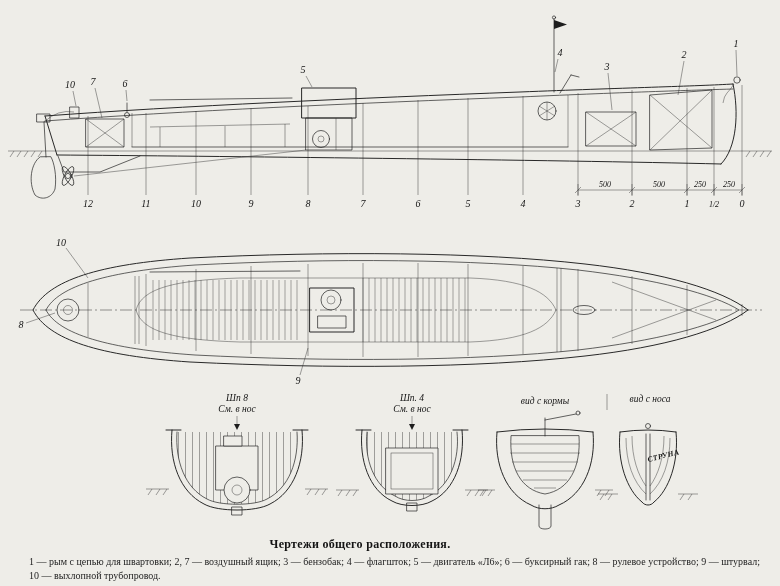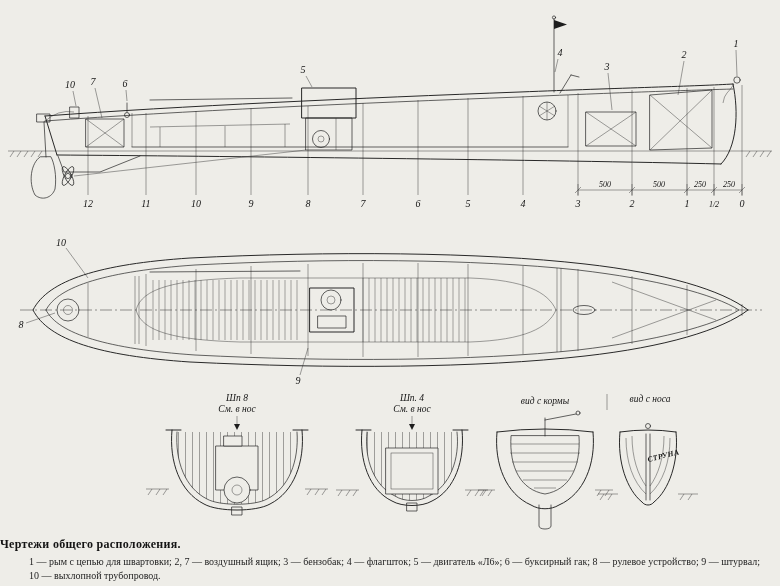--- a/index.html
+++ b/index.html
@@ -7,21 +7,21 @@
     position:relative; width:780px; height:586px;
     background:#eeede8; overflow:hidden;
     font-family:"Liberation Serif", serif;
   }
   .page svg { position:absolute; left:0; display:block; }
   #svg-side { top:0; }
   #svg-plan { top:220px; }
   #svg-sections { top:390px; }
   .caption {
     position:absolute; top:537px; left:0; width:720px;
-    font-weight:bold; font-size:12px; color:#141414;
+    text-align:center; font-weight:bold; font-size:12px; color:#141414;
     letter-spacing:.3px;
   }
   .legend {
     position:absolute; top:555px; left:9px; right:20px;
     font-size:10px; line-height:1.4; color:#232323; text-align:justify;margin-left:20px;
   }
   .ln  { fill:none; stroke:#1d1d1d; stroke-width:0.95; stroke-linecap:round; stroke-linejoin:round; }
   .md  { fill:none; stroke:#222;    stroke-width:0.7;  stroke-linecap:round; stroke-linejoin:round; }
   .tn  { fill:none; stroke:#2e2e2e; stroke-width:0.45; }
   .cl  { fill:none; stroke:#2e2e2e; stroke-width:0.5; stroke-dasharray:12 3 2 3; }

